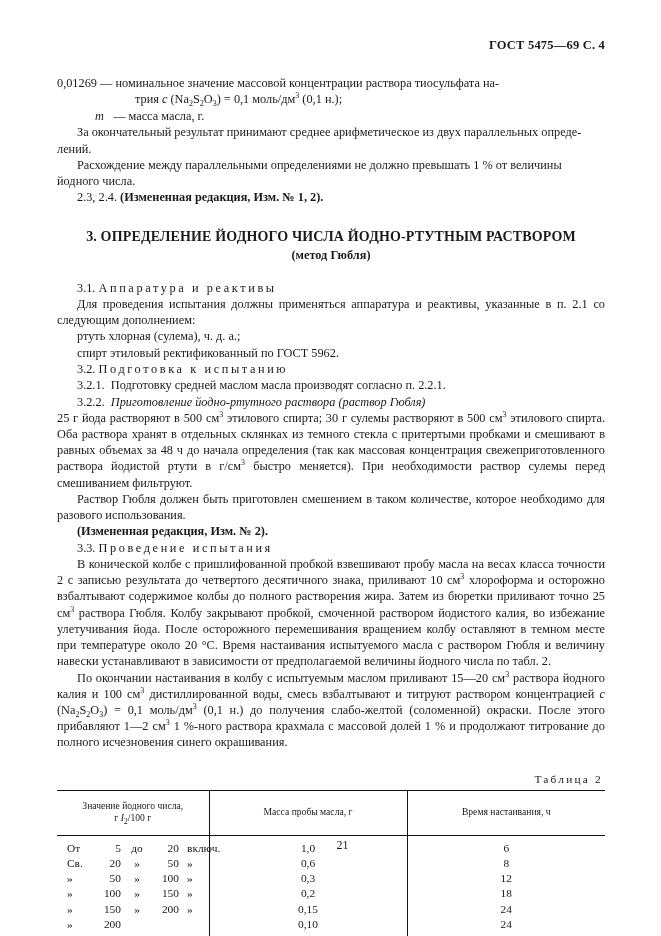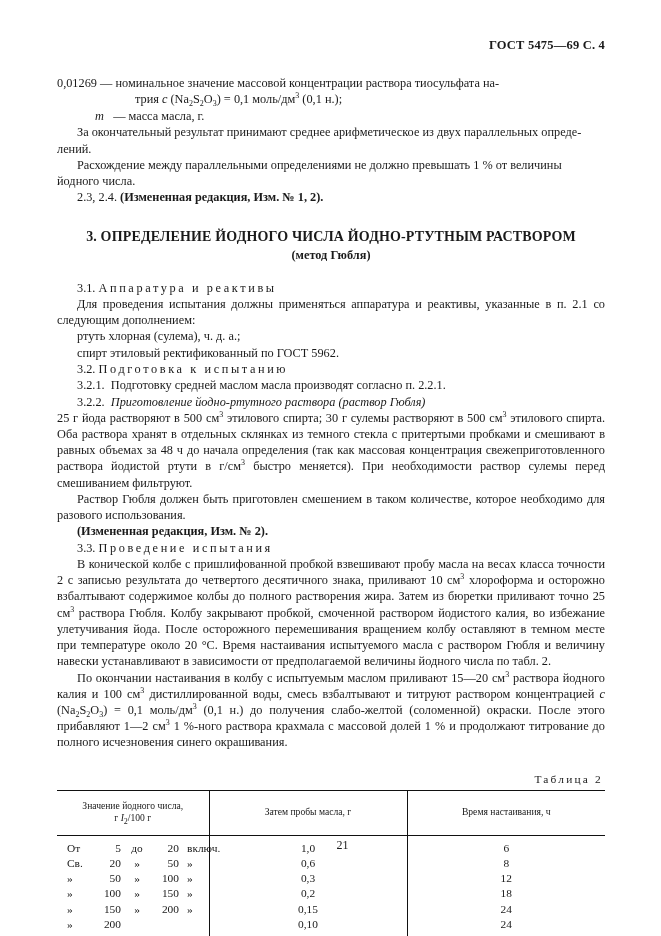--- a/index.html
+++ b/index.html
@@ -226,21 +226,21 @@
         <col class="c1">
           <col class="c2">
           <col class="c3">
       </colgroup>
       <thead>
         <tr>
           <th class="sepr">
             <span>Значение йодного числа,</span><br>
             <span>г </span><span class="ital">I</span><sub>2</sub><span>/100 г</span>
           </th>
-          <th class="sepr">Затем пробы масла, г</th>
+          <th class="sepr">Масса пробы масла, г</th>
           <th>Время настаивания, ч</th>
         </tr>
       </thead>
       <tbody>
         <tr>
           <td class="sepr">
             <div class="rng">
               <span class="a">От</span>
               <span class="b">5</span>
               <span class="c">до</span>

